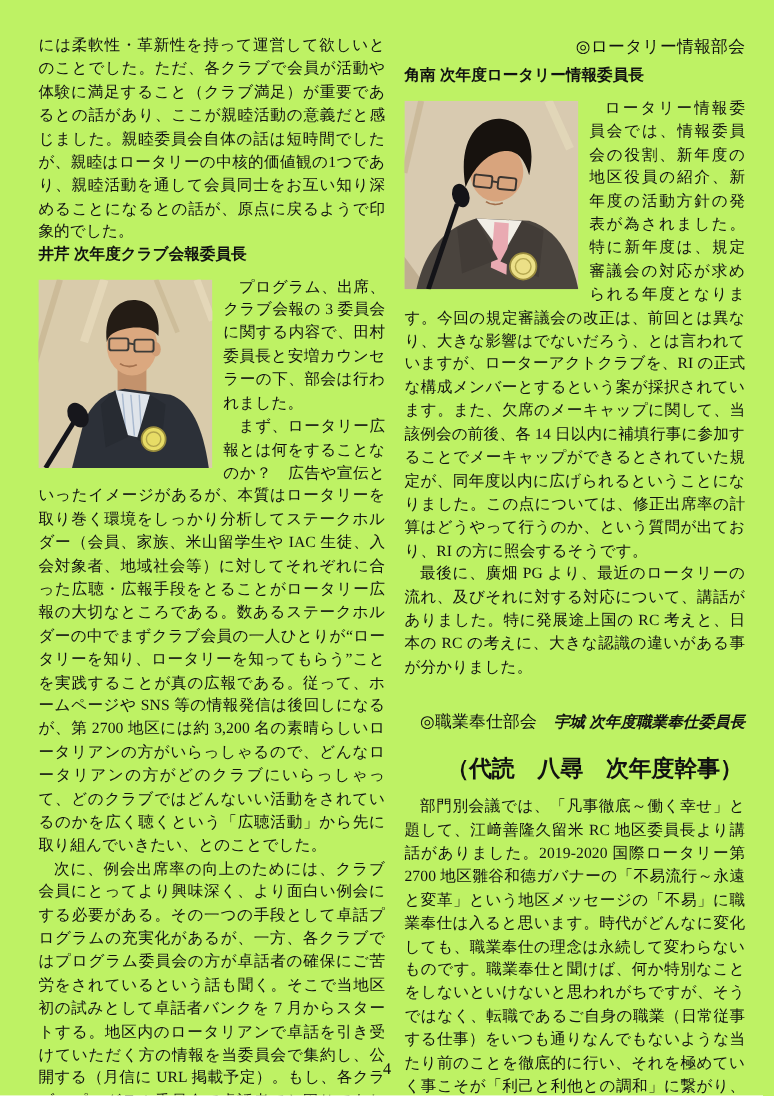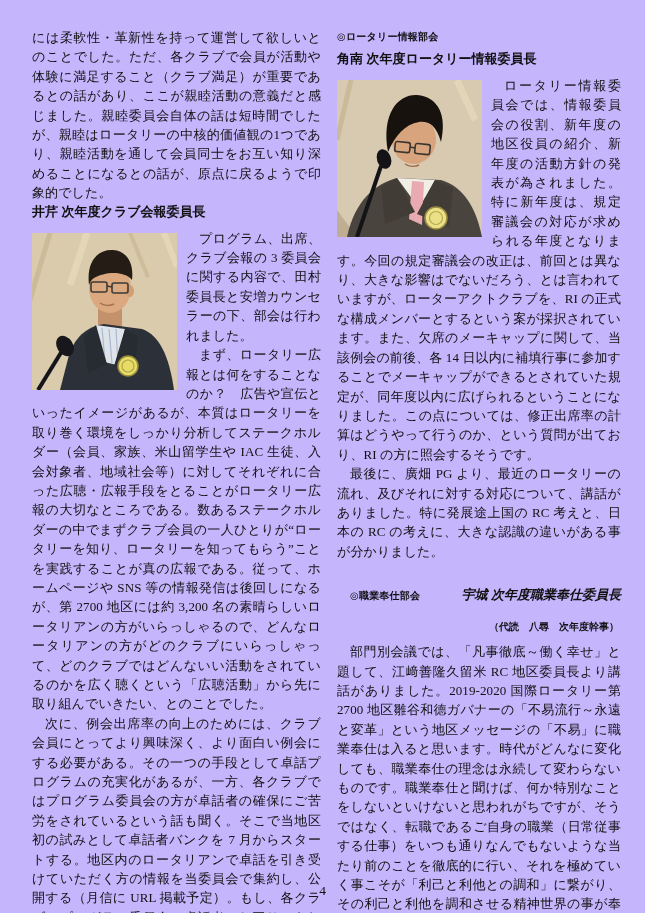--- a/index.html
+++ b/index.html
@@ -1,20 +1,20 @@
 <!DOCTYPE html>
 <html lang="ja"><head>
 <meta charset="utf-8">
 <style>
   html,body{margin:0;padding:0;background:#ffffff;}
   .page{
     position:relative;
     width:645px;height:913px;
     margin:0 auto;
-    background:#c4b5fd;
+    background:#bef264;
     overflow:hidden;
     font-family:"Liberation Serif","DejaVu Serif",serif;
     color:#111111;
   }
   .columns{
     display:flex;
     gap:16px;
     padding:28px 24px 0 32px;
     box-sizing:border-box;
   }
@@ -26,44 +26,45 @@
     font-size:13px;
     line-height:19.4px;
     text-align:justify;
     text-justify:inter-ideograph;
     letter-spacing:0.1px;
   }
   p.indent{text-indent:1em;}
 
   .sec-heading{
     font-family:"Liberation Sans","DejaVu Sans",sans-serif;
-    font-size:10px;
-    font-weight:bold;
+    font-size:14px;
+    font-weight:normal;
     margin:13px 0 6px 0;
     letter-spacing:0.2px;
+    text-align:right;
   }
   .sec-heading.first{margin-top:2px;}
   .byline{
     font-family:"Liberation Sans","DejaVu Sans",sans-serif;
     font-size:13px;
     font-weight:bold;
     text-align:left;
     margin:0 2px 8px 0;
   }
   .sec-row{
     display:flex;
     justify-content:space-between;
     align-items:baseline;
     margin:15px 0 2px 0;
   }
   .sec-row .sec-heading{margin:13px;}
   .sec-row .byline{margin:0;font-style:italic;}
   .byline2{
     font-family:"Liberation Sans","DejaVu Sans",sans-serif;
-    font-size:10px;
+    font-size:19px;
     font-weight:bold;
     text-align:right;
     margin:4px 2px 8px 0;
   }
 
   figure.photo{
     float:left;
     margin:4px 9px 3px 0;
     padding:0;
     width:145px;height:157px;

